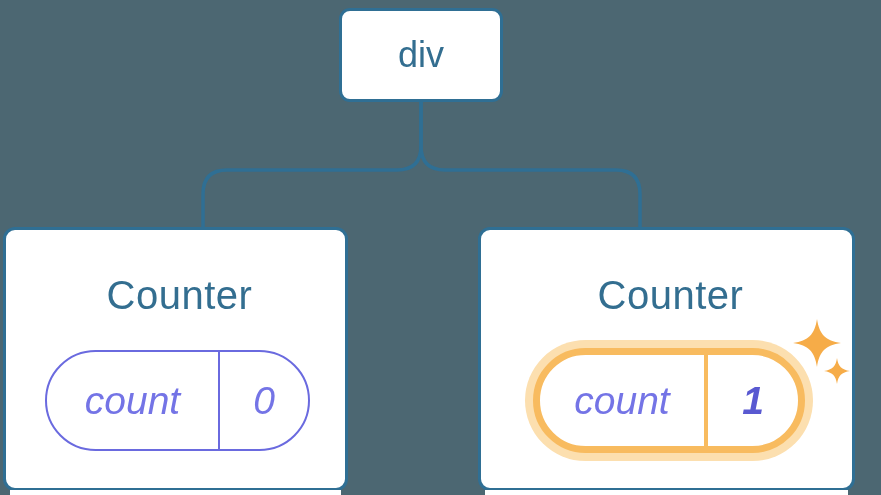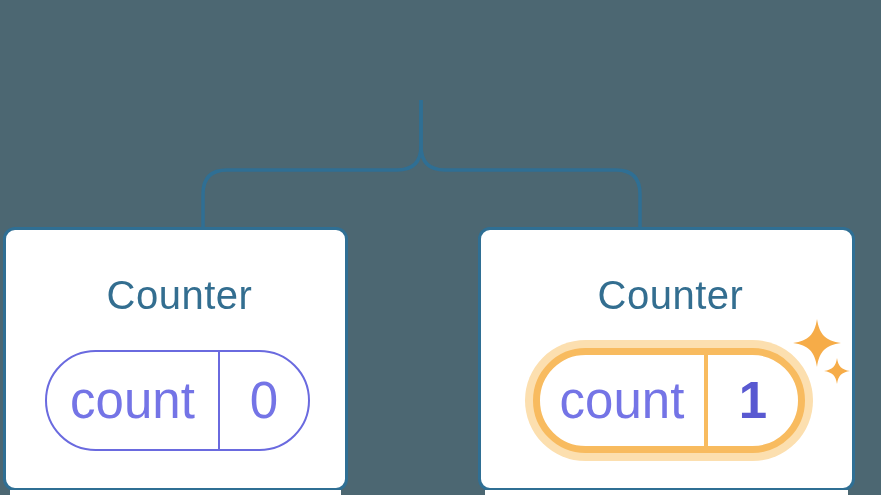--- a/index.html
+++ b/index.html
@@ -91,22 +91,23 @@
     border: 7px solid #F8BB5F;
     border-radius: 56px;
     box-shadow: 0 0 0 8px #FCDFAF;
   }
   .pill.highlight .pill-key { width: 168px; border-right: 4px solid #F8BB5F; }
 
   .pill-key, .pill-val {
     display: flex;
     align-items: center;
     justify-content: center;
-    font-size: 51px;
+    font-size: 39px;
     color: #7474E6;
+    font-style: italic;
   }
   .pill-val { flex: 1; }
   .pill.highlight .pill-val {
     font-weight: 700;
     color: #5959D1;
   }
 
   .sparkles {
     position: absolute;
     left: 312px; top: 88px;
@@ -116,20 +117,23 @@
 </head>
 <body>
 
 <div class="canvas">
 
   <svg class="connectors" viewBox="0 0 881 495" fill="none">
     <path d="M421 100 L421 146 Q421 170 397 170 L227 170 Q203 170 203 194 L203 228" stroke-width="3.5" fill="none" stroke="#2F6F94"></path>
     <path d="M421 100 L421 146 Q421 170 445 170 L616 170 Q640 170 640 194 L640 228" stroke-width="3.5" fill="none" stroke="#2F6F94"></path>
   </svg>
 
+  <div class="root-node">
+    <span>div</span>
+  </div>
 
   <div class="card left">
     <div class="card-title">Counter</div>
     <div class="pill plain">
       <div class="pill-key">count</div>
       <div class="pill-val">0</div>
     </div>
   </div>
 
   <div class="card right">

